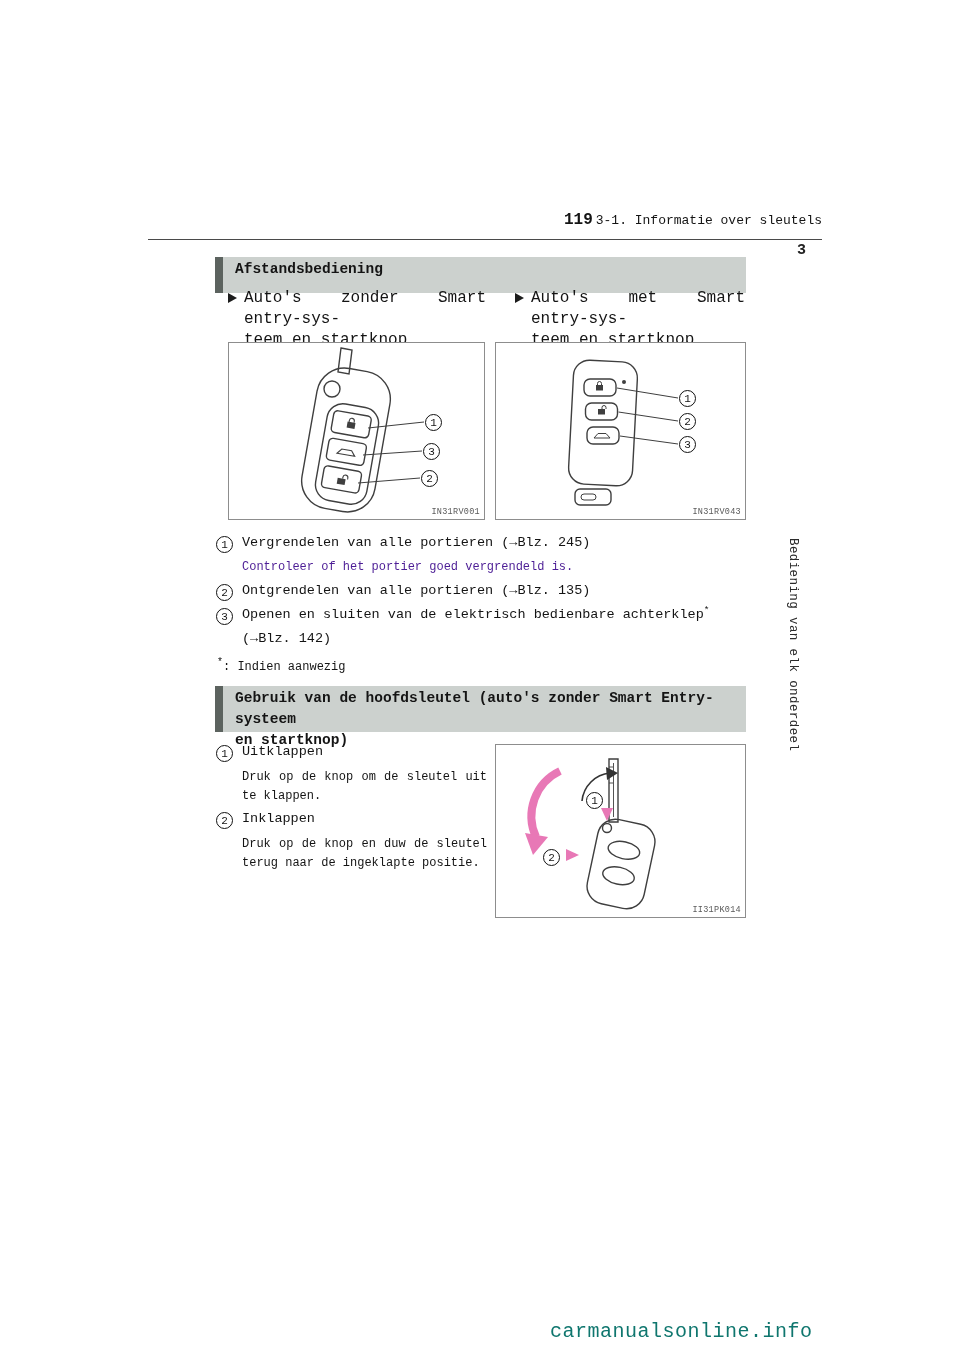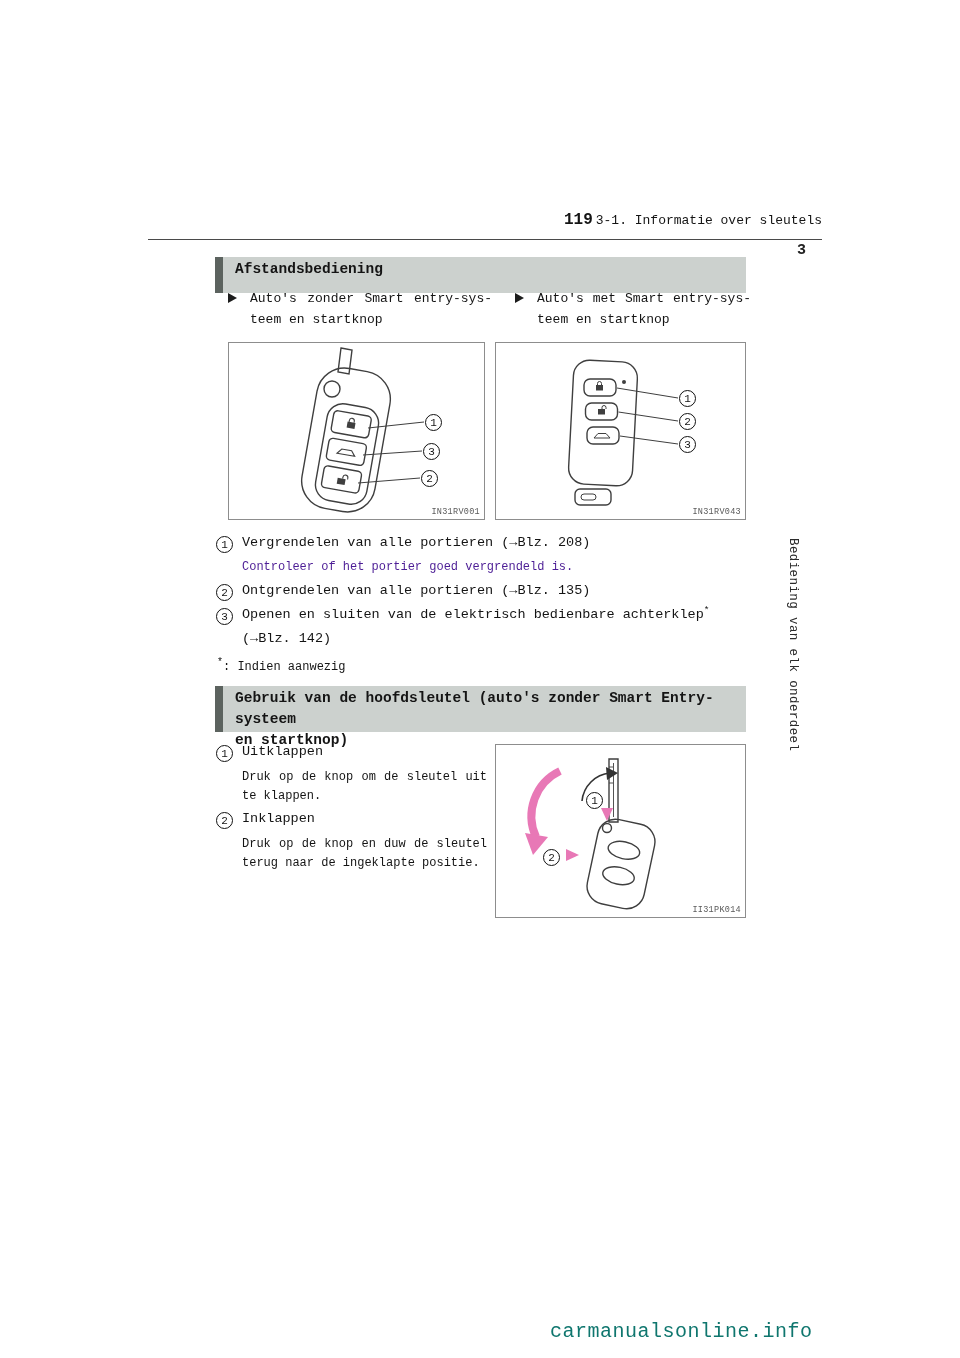--- a/index.html
+++ b/index.html
@@ -19,21 +19,21 @@
 
   
   .secbar { left:215px; width:531px; background:#ccd1ce; display:flex; box-sizing:border-box; }
   .secbar .accent { width:8px; background:#5c635f; flex:none; }
   .secbar .lbl { font-weight:bold; font-size:14.5px; padding-left:12px; }
   .bar1 .lbl { line-height:24px; }
   .bar2 .lbl { padding-top:2px; }
   .bar2 .lbl div { line-height:21px; }
 
   
-  .variant { display:flex; gap:13px; font-size:13px; line-height:21px; }
+  .variant { display:flex; gap:7px; font-size:16px; line-height:21px; }
   .tri { width:0; height:0; border-left:9px solid #1c1c1c; border-top:5.5px solid transparent;
          border-bottom:5.5px solid transparent; display:inline-block; margin-top:5px; flex:none; }
   .just { text-align:justify; text-align-last:justify; }
 
   
   .figbox { border:1px solid #8d8d8d; background:#fff; }
   .figbox svg { position:absolute; left:0; top:0; }
   .figcode { position:absolute; right:4px; bottom:2px; font-size:8.5px; color:#5a5a5a; letter-spacing:.3px; }
 
   
@@ -136,21 +136,21 @@
       </g>
     </svg>
     <span class="co co-abs" style="left:183px;top:47px;">1</span>
     <span class="co co-abs" style="left:183px;top:70px;">2</span>
     <span class="co co-abs" style="left:183px;top:93px;">3</span>
     <span class="figcode">IN31RV043</span>
   </div>
 
   <div class="abs li" style="top:535px;left:216px;">
     <span class="co">1</span>
-    <span>Vergrendelen van alle portieren (→Blz. 208)</span>
+    <span>Vergrendelen van alle portieren (→Blz. 245)</span>
   </div>
   <div class="abs note" style="top:560px;left:242px;">Controleer of het portier goed vergrendeld is.</div>
 
   <div class="abs li" style="top:583px;left:216px;">
     <span class="co">2</span>
     <span>Ontgrendelen van alle portieren (→Blz. 135)</span>
   </div>
 
   <div class="abs li" style="top:607px;left:216px;">
     <span class="co">3</span>

